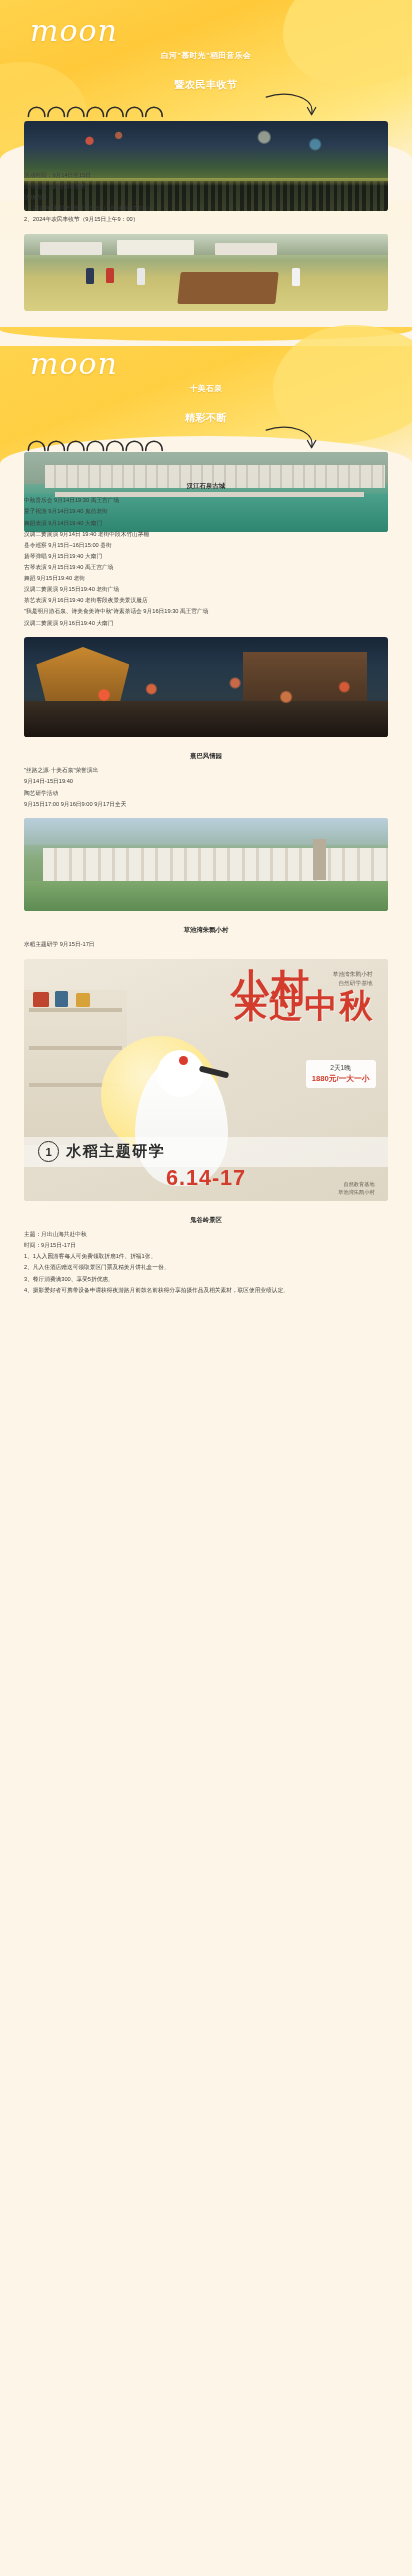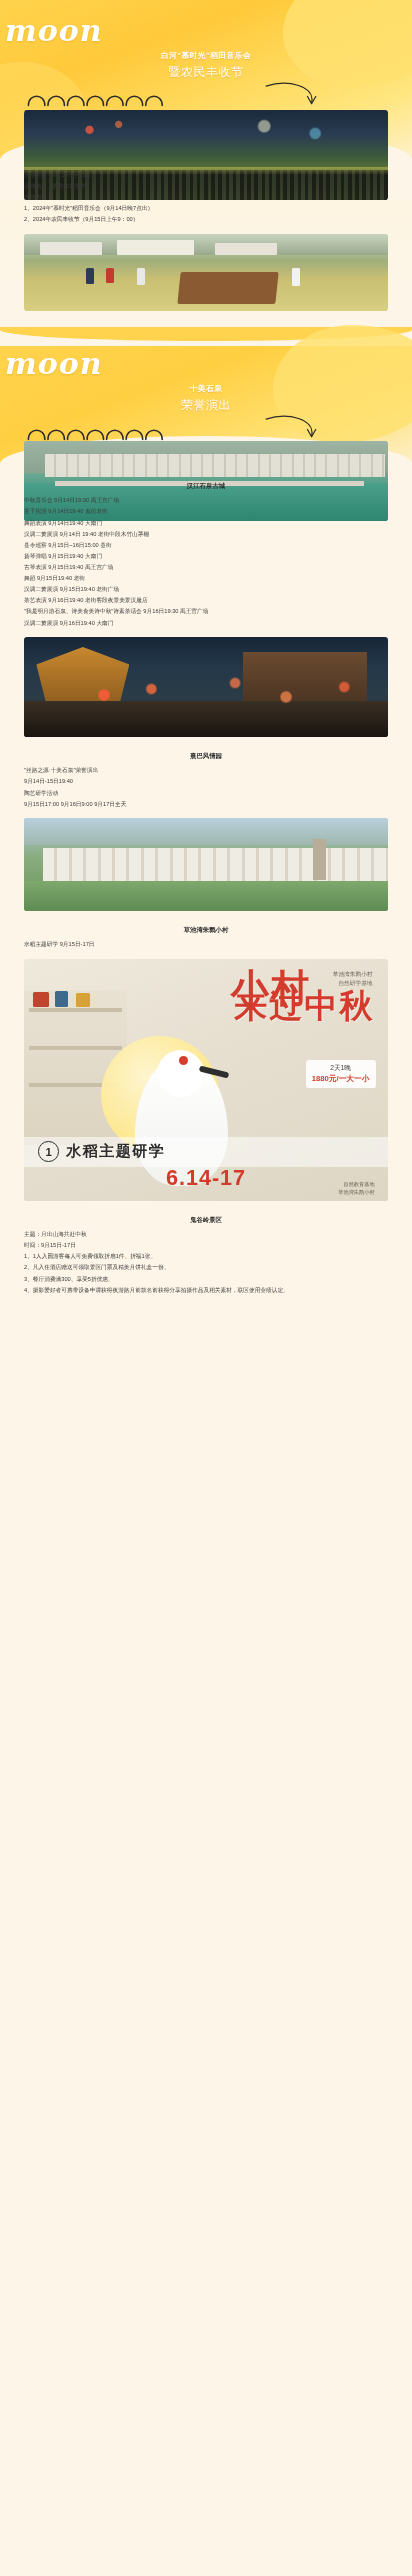--- a/index.html
+++ b/index.html
@@ -46,47 +46,47 @@
     left: -46px; top: 62px;
     background: #ffd85c;
     border-radius: 52% 48% 40% 60% / 45% 60% 40% 55%;
     opacity: .7;
   }
   .moon-logo {
     position: relative;
     z-index: 3;
     font-family: "DejaVu Serif", serif;
     font-style: italic;
-    font-weight: 700;
+    font-weight: 400;
     font-size: 30px;
     color: #ffffff;
     letter-spacing: 1px;
-    padding-left: 5px;
+    padding-left: 30px;
     text-shadow: 0 1px 2.1px rgba(190,120,0,.25);
     line-height: 1;
   }
   .hero-titles {
     position: relative;
     z-index: 3;
     text-align: center;
     margin-top: 5.2px;
   }
   .hero-title-1 {
     font-size: 7.7px;
     font-weight: 700;
     color: #fff;
     letter-spacing: 0.5px;
     text-shadow: 0 0.5px 1px rgba(190,120,0,.3);
   }
   .hero-title-2 {
-    font-size: 12px;
-    font-weight: 400;
+    font-size: 10px;
+    font-weight: 700;
     color: #fff;
     letter-spacing: 0.5px;
-    margin-top: 3px;
+    margin-top: 17px;
     text-shadow: 0 0.5px 1px rgba(190,120,0,.3);
   }
   .arrow-wrap { position: relative; z-index: 4; height: 27px; }
   .squiggle {
     position: absolute;
     left: 25px; top: 10.3px;
     width: 155px; height: 17.5px;
   }
   .arrow-curve {
     position: absolute;
@@ -235,21 +235,21 @@
 
   <div style="position:relative;height:24px;background:#fdf6e8;">
     <div style="position:absolute;left:0;right:0;top:5.2px;height:13.4px;background:#ffd34d;border-radius:0 0 60% 60% / 0 0 13.4px 13.4px;"></div>
   </div>
 
   <div class="sec2-band">
     <div class="blob-a" style="top:-20.6px;right:-26px;"></div>
     <div class="moon-logo" style="padding-top:3.1px;">moon</div>
     <div class="hero-titles">
       <div class="hero-title-1">十美石泉</div>
-      <div class="hero-title-2">荣誉演出</div>
+      <div class="hero-title-2">精彩不断</div>
     </div>
     <div class="arrow-wrap">
       <svg class="arrow-curve" viewBox="0 0 120 60">
         <path d="M8 10 C 50 -4, 104 10, 96 42" stroke="#2b2b2b" stroke-width="2.4" fill="none" stroke-linecap="round"></path>
         <path d="M88 30 L96 44 L104 30" stroke="#2b2b2b" stroke-width="2.4" fill="none" stroke-linecap="round" stroke-linejoin="round"></path>
       </svg>
       <svg class="squiggle" viewBox="0 0 300 34">
         <path d="M6 28 C 6 4, 38 4, 38 28 M44 28 C 44 4, 76 4, 76 28 M82 28 C 82 4, 114 4, 114 28 M120 28 C 120 4, 152 4, 152 28 M158 28 C 158 4, 190 4, 190 28 M196 28 C 196 4, 228 4, 228 28 M234 28 C 234 4, 266 4, 266 28" stroke="#2b2b2b" stroke-width="3" fill="none" stroke-linecap="round"></path>
       </svg>
     </div>

